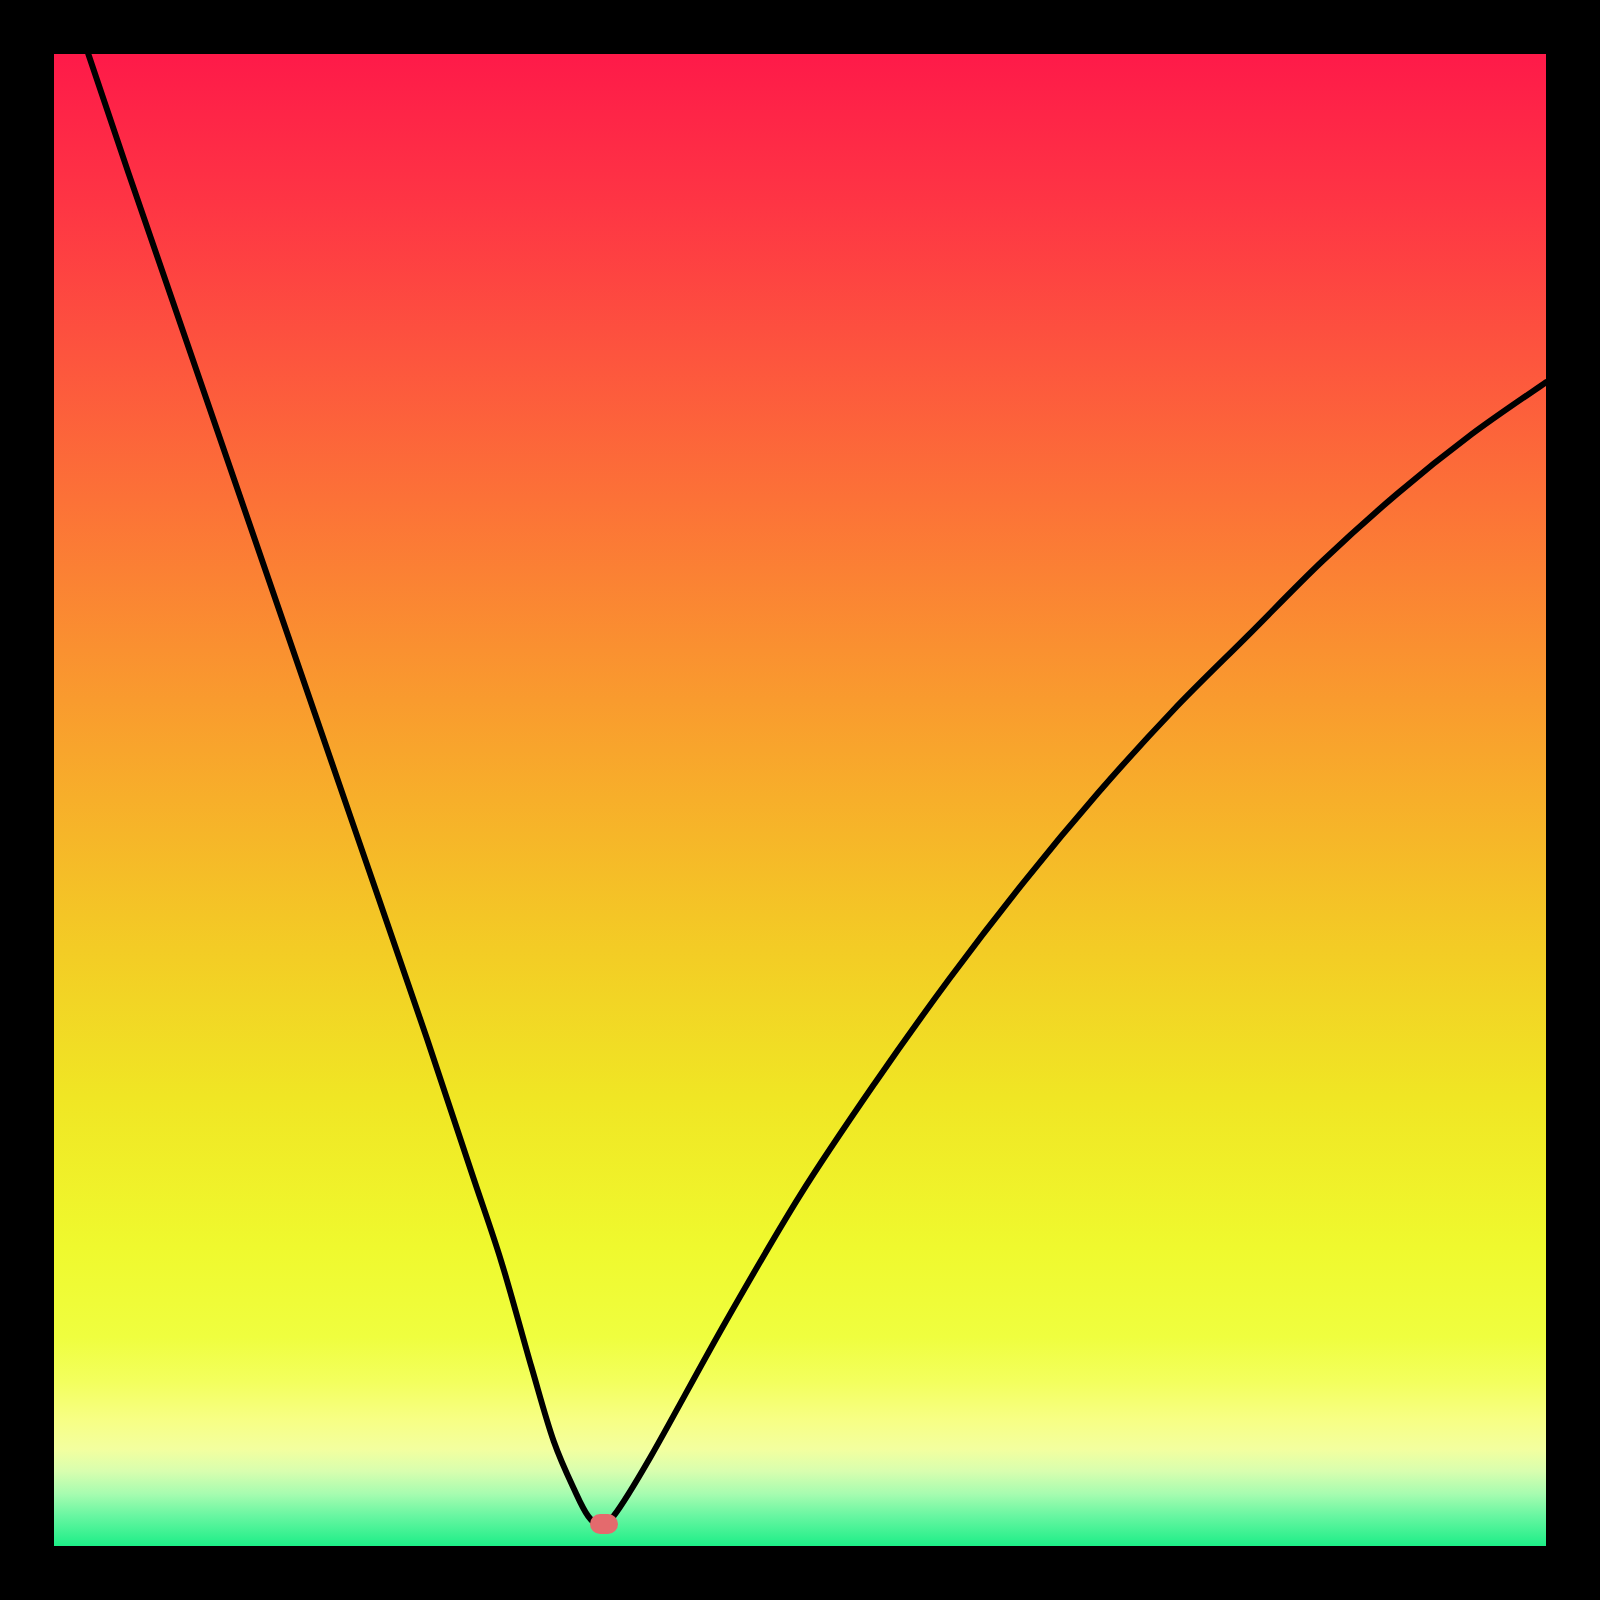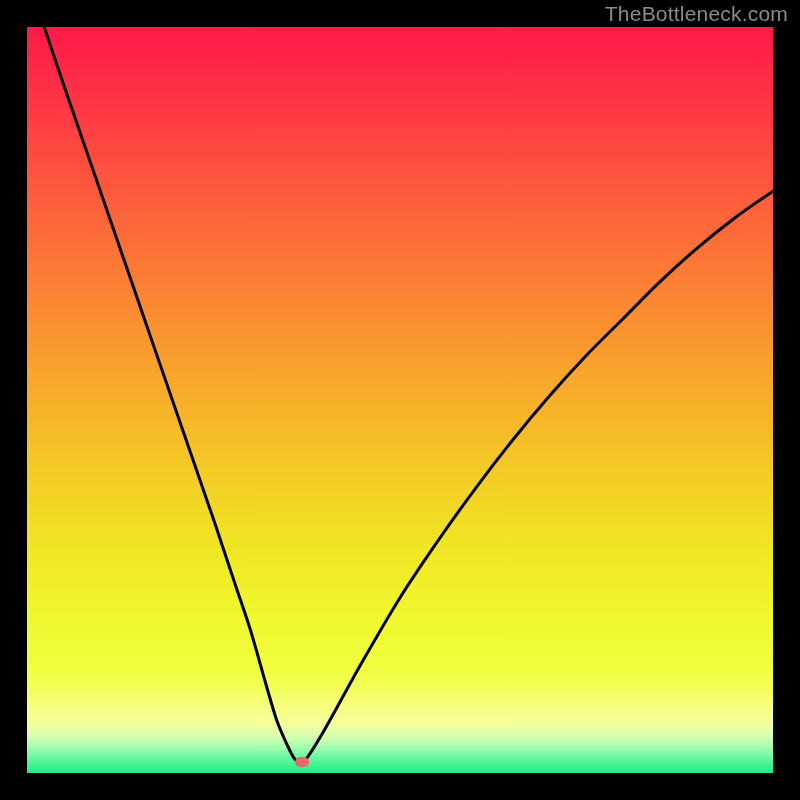--- a/index.html
+++ b/index.html
@@ -41,21 +41,20 @@
     height: 10px;
     border-radius: 5px;
     background: #e46a6d;
     transform: translate(-50%, -50%);
   }
 </style>
 </head>
 <body>
 <div class="frame">
 
-  <div class="watermark">TheBottleneck.com</div>
 
   <div class="plot">
     <svg id="svg" viewBox="0 0 746 746" width="746" height="746" preserveAspectRatio="none">
       <defs>
         <linearGradient id="bg" x1="0" y1="0" x2="0" y2="1">
             <stop offset="0%" stop-color="#fe1a49"></stop>
             <stop offset="10%" stop-color="#fe3544"></stop>
             <stop offset="20%" stop-color="#fd543e"></stop>
             <stop offset="30%" stop-color="#fc7237"></stop>
             <stop offset="40%" stop-color="#fa9130"></stop>

